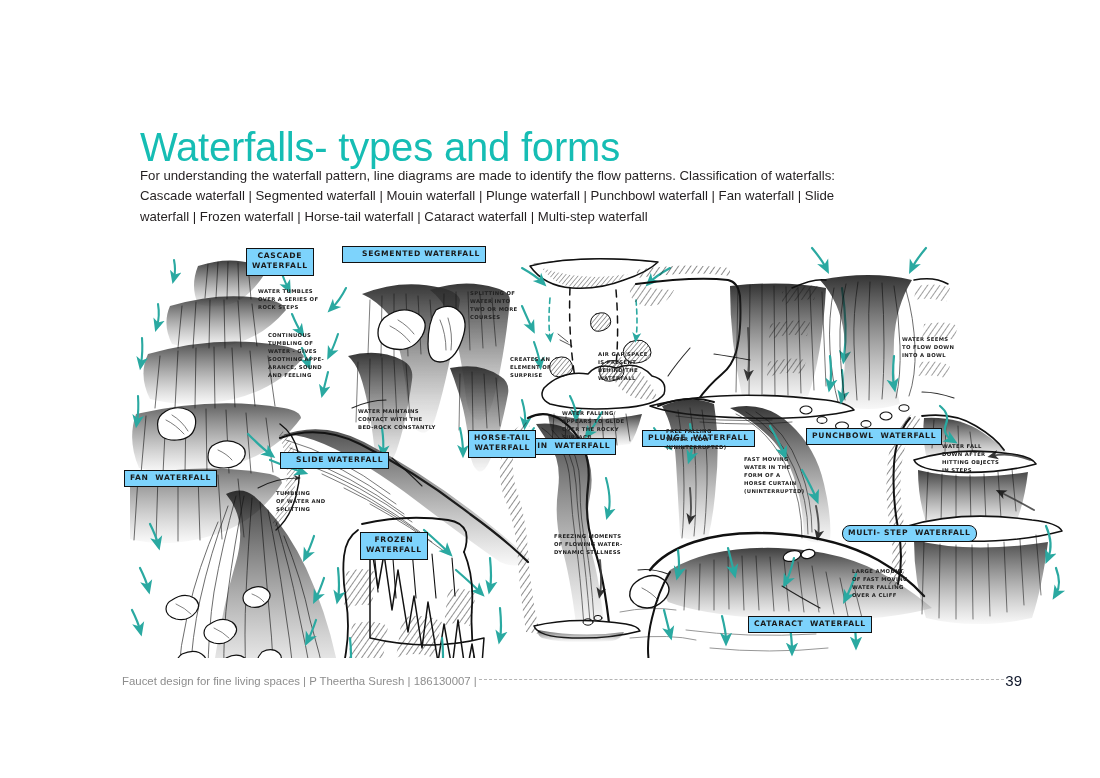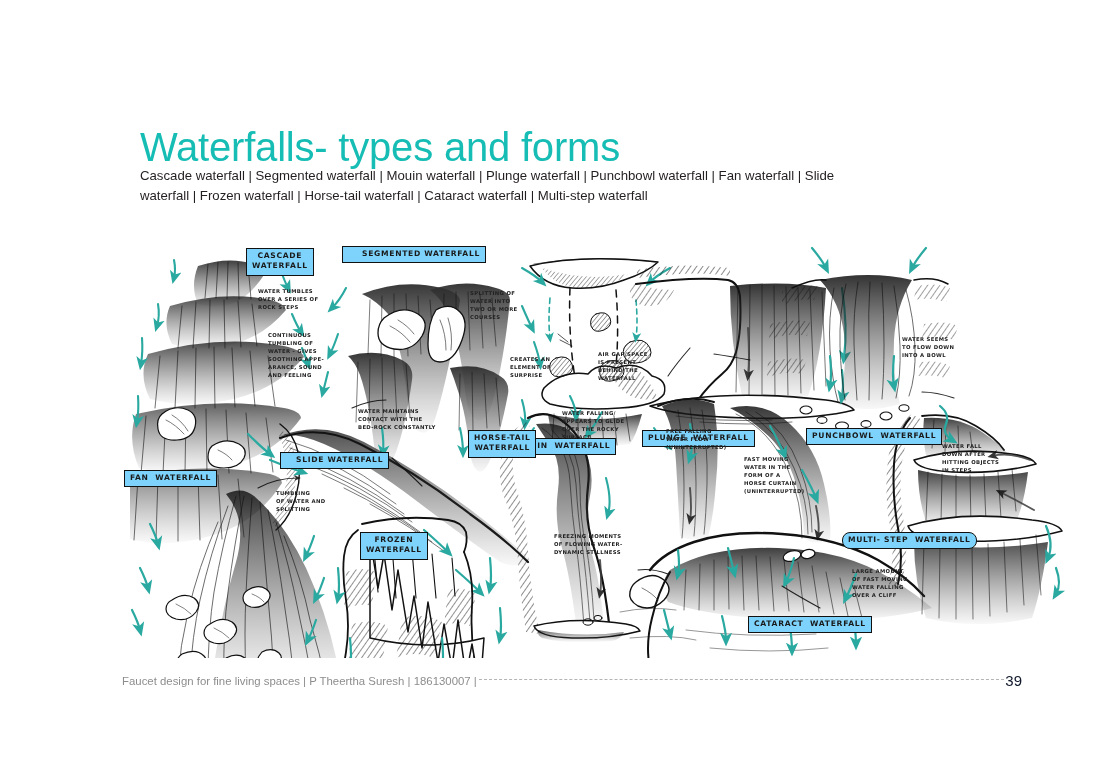--- a/index.html
+++ b/index.html
@@ -74,20 +74,21 @@
   }
 </style>
 </head>
 <body>
 
 <div class="page">
 
   <h1 class="title">Waterfalls- types and forms</h1>
 
   <div class="intro">
+    <span class="l">For understanding the waterfall pattern, line diagrams are made to identify the flow patterns. Classification of waterfalls:</span>
     <span class="l">Cascade waterfall | Segmented waterfall | Mouin waterfall | Plunge waterfall | Punchbowl waterfall | Fan waterfall | Slide</span>
     <span class="l">waterfall | Frozen waterfall | Horse-tail waterfall | Cataract waterfall | Multi-step waterfall</span>
   </div>
 
   <div class="plate">
     <svg viewBox="0 0 945 420" xmlns="http://www.w3.org/2000/svg" aria-hidden="true">
       <defs>
 
         <linearGradient id="fall" x1="0" y1="0" x2="0" y2="1">
           <stop offset="0%" stop-color="#111" stop-opacity="0.95"></stop>
@@ -707,21 +708,21 @@
     <div class="hl note" style="left:614px;top:218px;">FAST MOVING
 WATER IN THE
 FORM OF A
 HORSE CURTAIN
 (UNINTERRUPTED)</div>
     <div class="hl note" style="left:722px;top:330px;">LARGE AMOUNT
 OF FAST MOVING
 WATER FALLING
 OVER A CLIFF</div>
 
-    <div class="hl boxlabel" style="left:712px;top:294px;border-radius:8px;">MULTI- STEP  WATERFALL</div>
+    <div class="hl boxlabel" style="left:712px;top:287px;border-radius:8px;">MULTI- STEP  WATERFALL</div>
     <div class="hl note" style="left:812px;top:205px;">WATER FALL
 DOWN AFTER
 HITTING OBJECTS
 IN STEPS</div>
   </div>
 
   <div class="footer">
     <span class="ftext">Faucet design for fine living spaces  |  P Theertha Suresh  |  186130007  |</span>
     <span class="dashes"></span>
     <span class="pageno">39</span>

